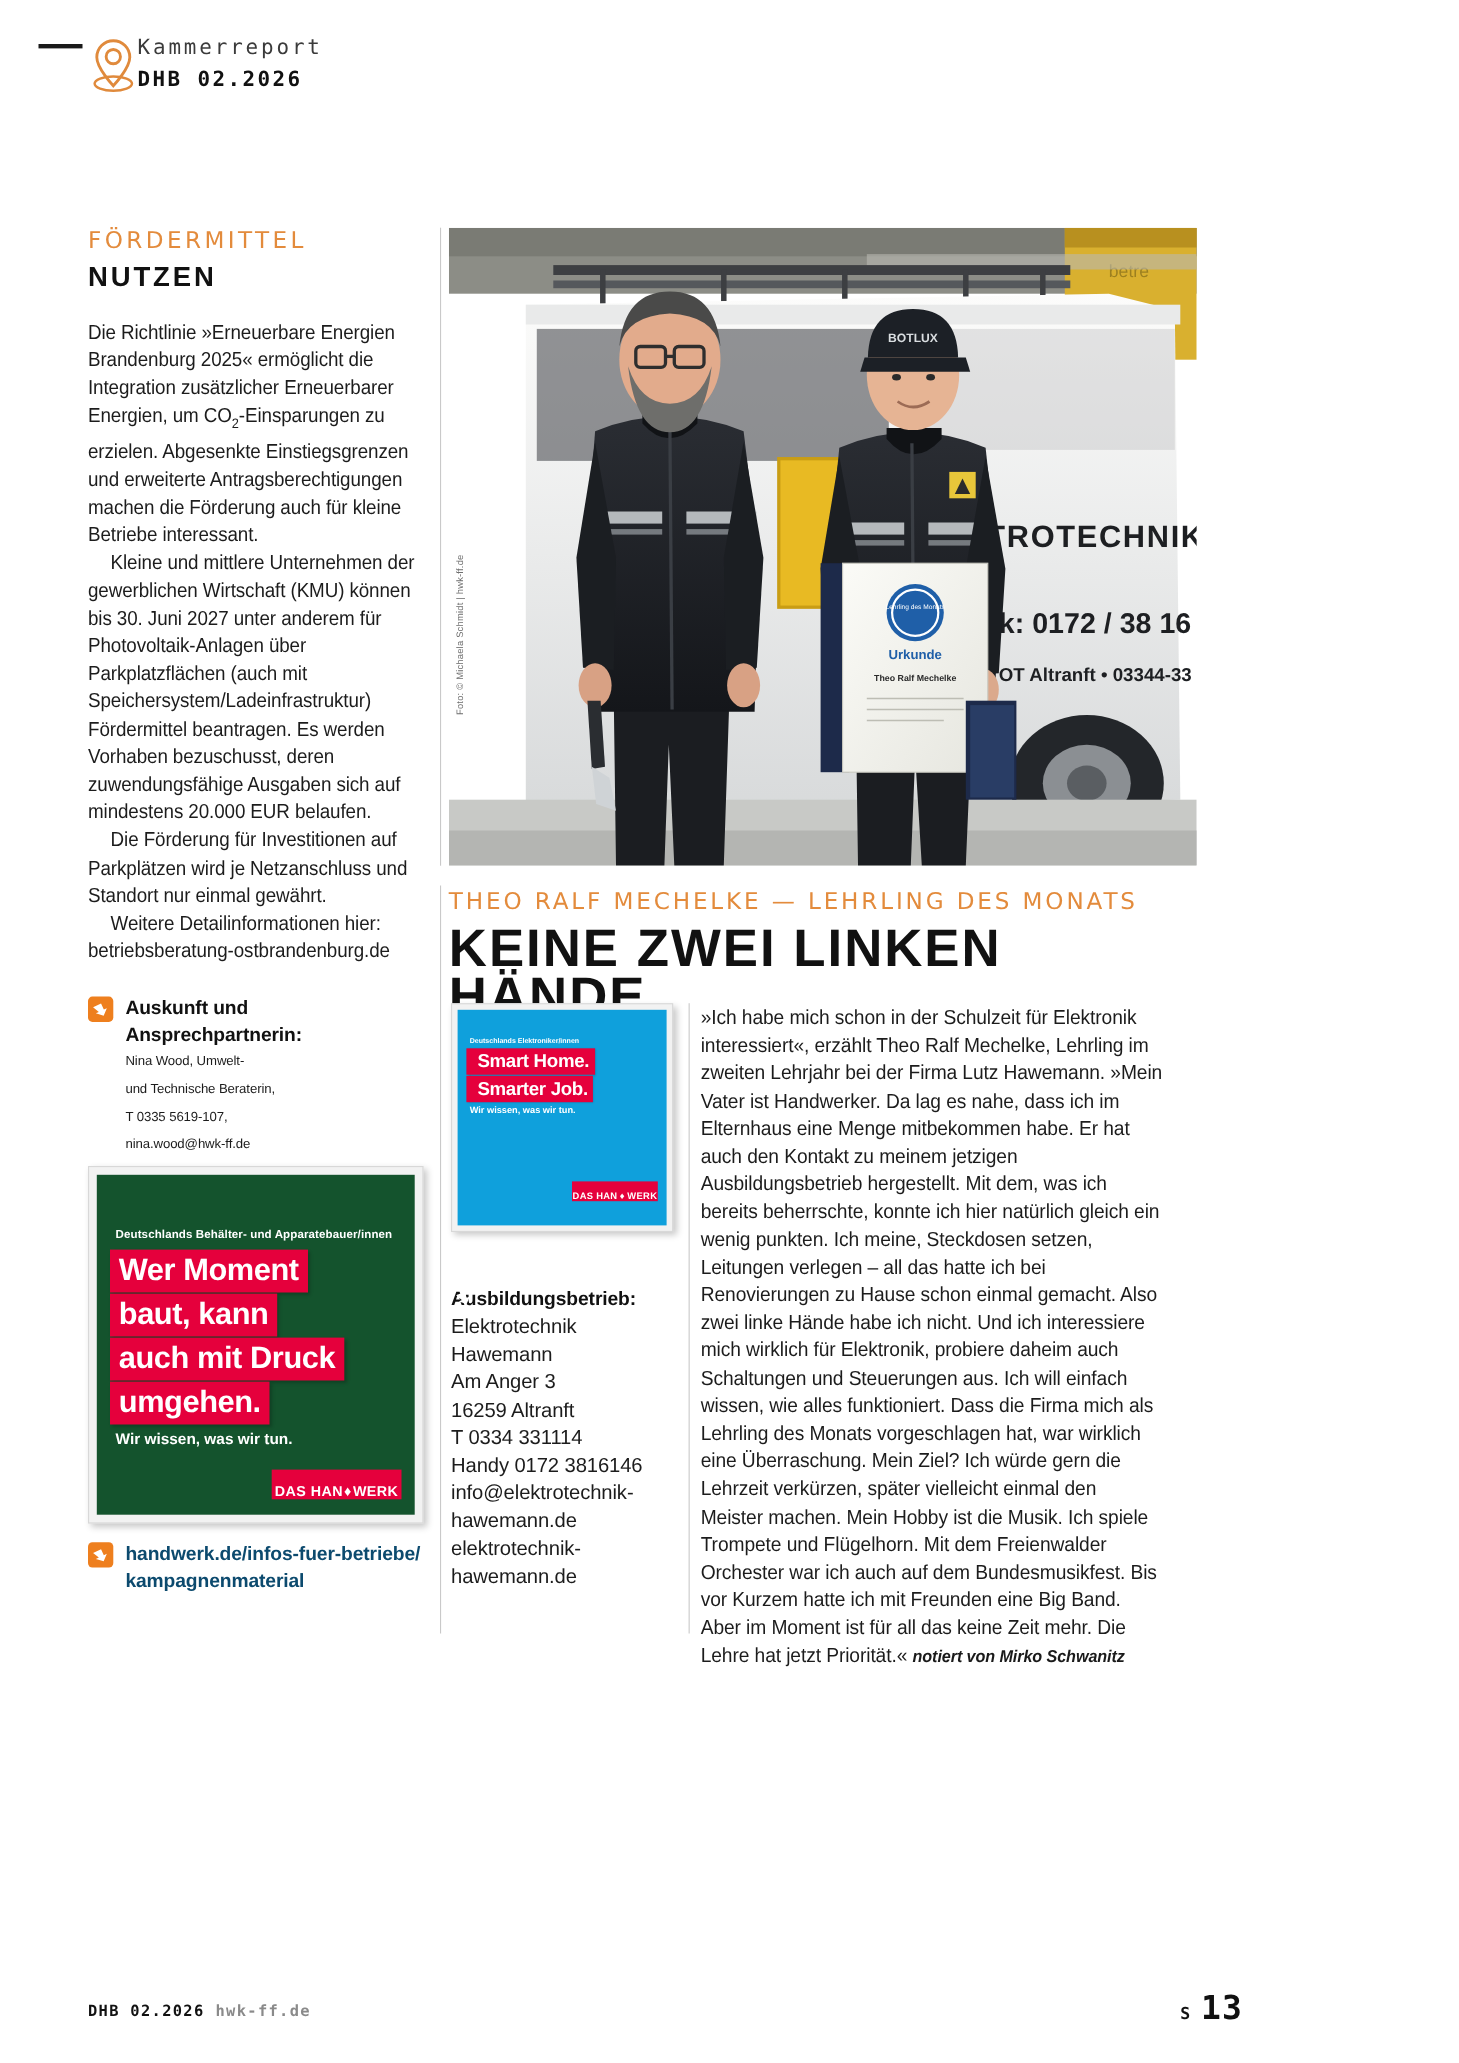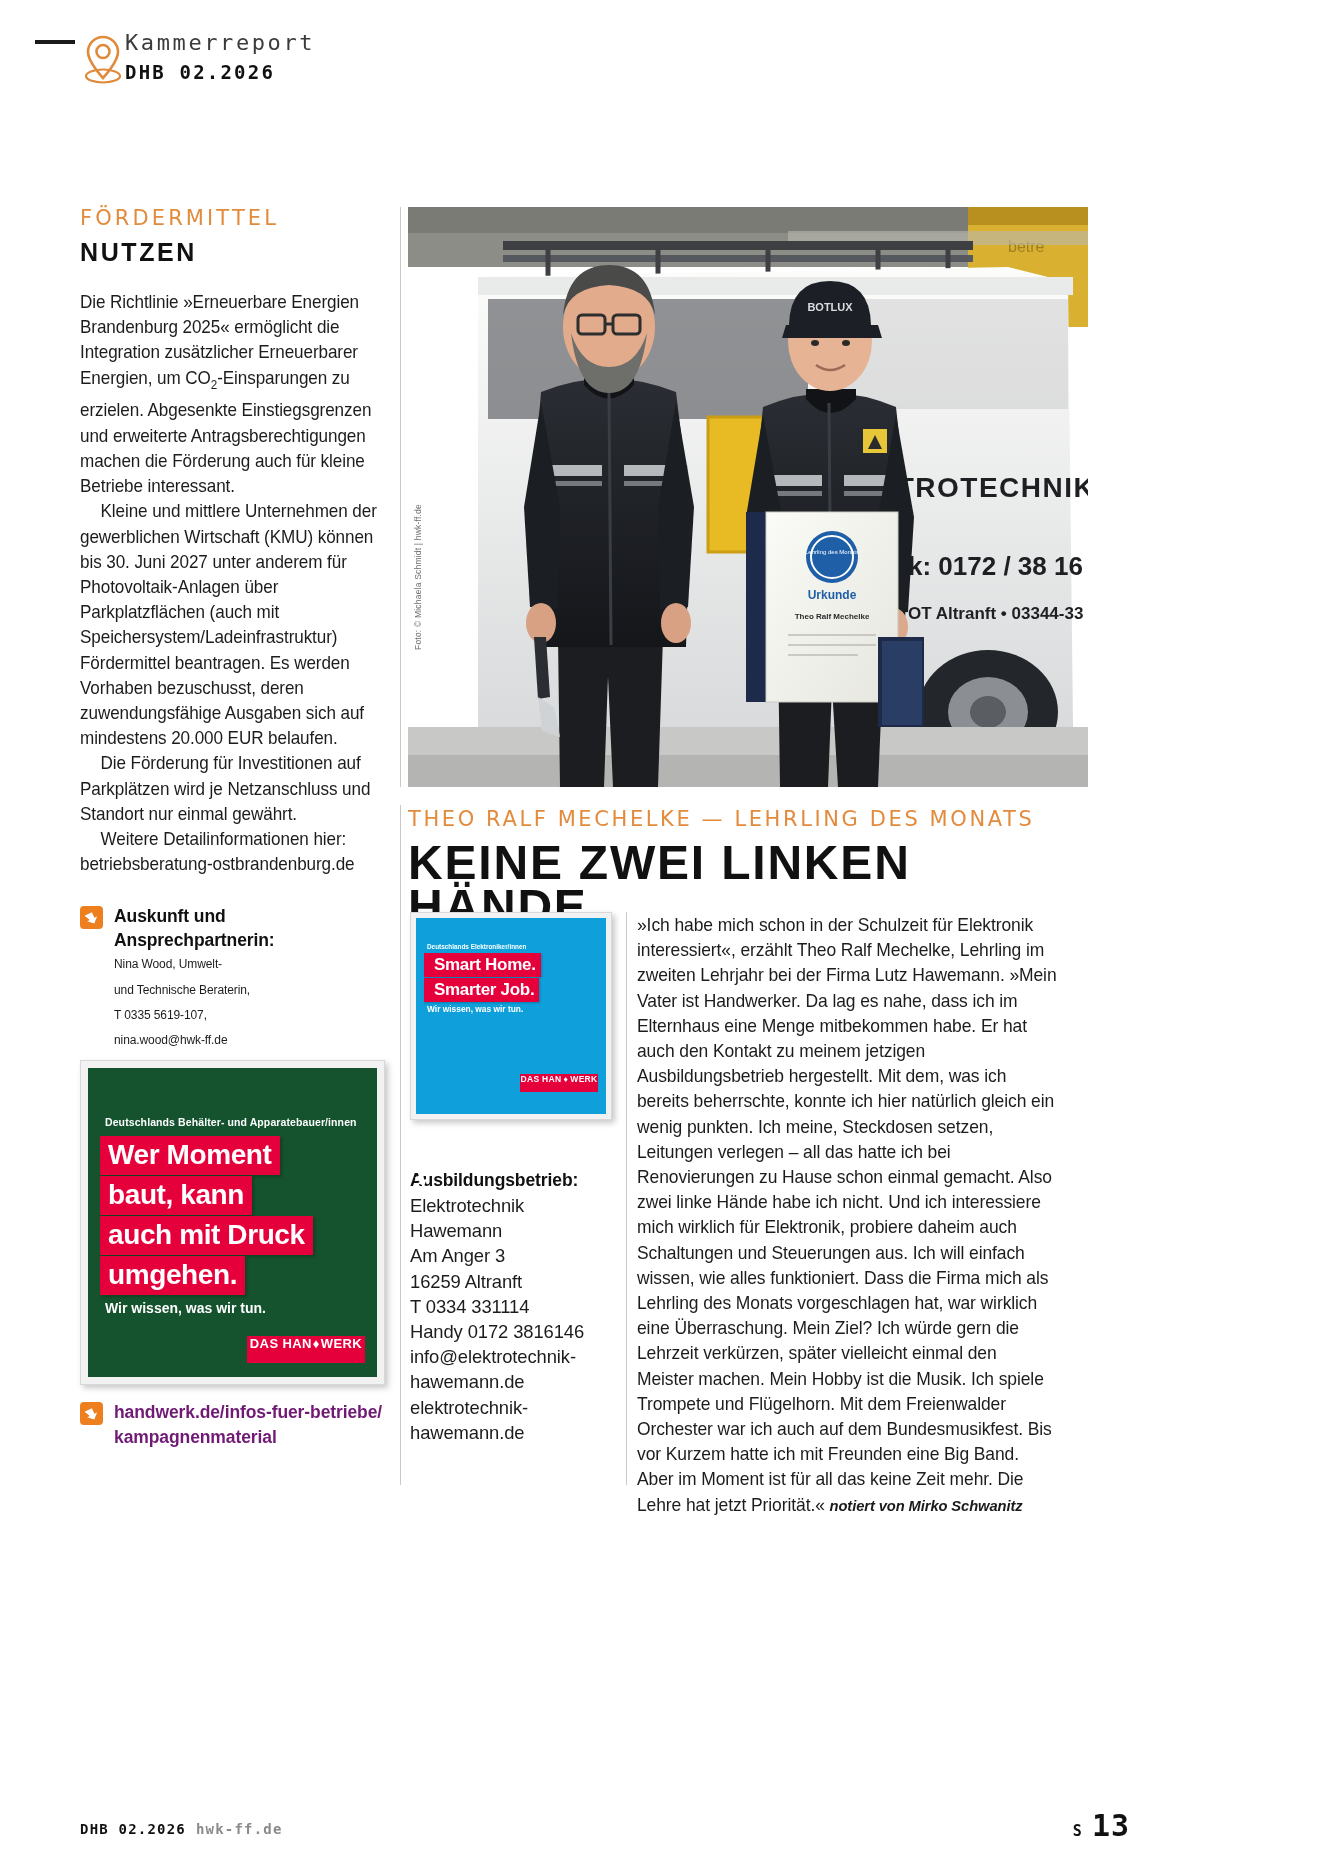--- a/index.html
+++ b/index.html
@@ -18,21 +18,21 @@
   .header {
     position:absolute; left:0; top:30px; width:1326px; height:70px;
   }
   .header-rule {
     position:absolute; left:35px; top:10px; width:40px; height:4px;
     background:#1a1a1a;
   }
   .pin-icon { position:absolute; left:84px; top:2px; width:38px; height:56px; }
   .header-text { position:absolute; left:125px; top:0px; }
   .kammerreport {
-    font-size:22px; letter-spacing:2.6px; color:#3b3b3b;
+    font-size:19px; letter-spacing:2.6px; color:#3b3b3b;
     font-family:"DejaVu Sans Mono", monospace; font-weight:400;
     line-height:26px;
   }
   .dhb-issue {
     font-size:19px; letter-spacing:2.2px; color:#111;
     font-family:"DejaVu Sans Mono", monospace; font-weight:700;
     line-height:28px; margin-top:2px;
   }
 
   
@@ -114,34 +114,34 @@
     box-shadow:2px 2px 3px rgba(0,0,0,0.22);
   }
   .poster-sub-left {
     position:absolute; left:17px; top:232px;
     font-size:14px; font-weight:700; color:#fff;
     font-family:"Liberation Sans", sans-serif;
   }
   .dh-logo {
     position:absolute; background:#E5003C; color:#fff; font-weight:700;
     font-family:"Liberation Sans", sans-serif;
-    display:flex; align-items:flex-start; justify-content:center;
+    display:flex; align-items:flex-end; justify-content:center;
   }
   .dh-logo-left {
     right:12px; bottom:14px; width:118px; height:27px;
     font-size:13px; letter-spacing:0.4px;
   }
   .dh-flame { display:inline-block; width:9px; text-align:center; }
 
   .link-block {
     position:absolute; left:80px; top:1400px; width:330px;
     padding-left:34px;
   }
   .link-text {
-    font-size:17.5px; font-weight:700; color:#701a75; line-height:25px;
+    font-size:17.5px; font-weight:700; color:#0c4a6e; line-height:25px;
     font-family:"Liberation Sans Narrow","Liberation Sans", sans-serif;
     letter-spacing:-0.1px;
   }
 
   
   .photo {
     position:absolute; left:408px; top:207px; width:680px; height:580px;
     overflow:hidden;
   }
   .photo-credit {

